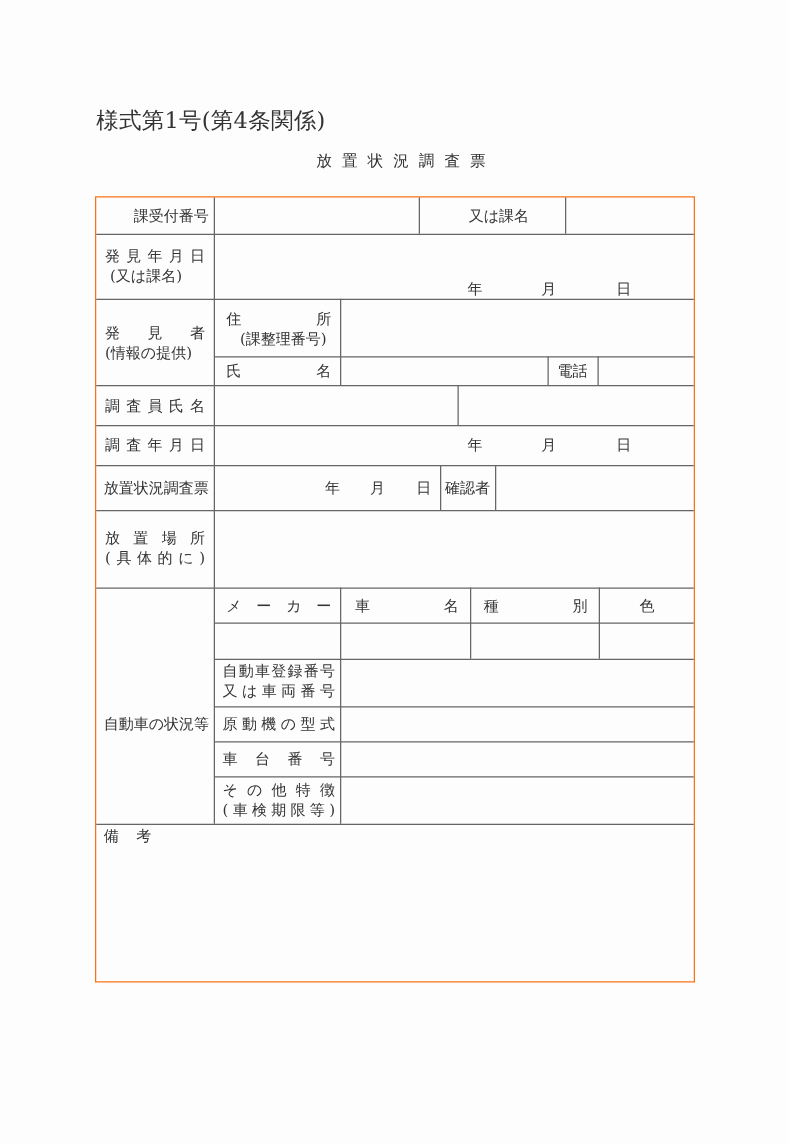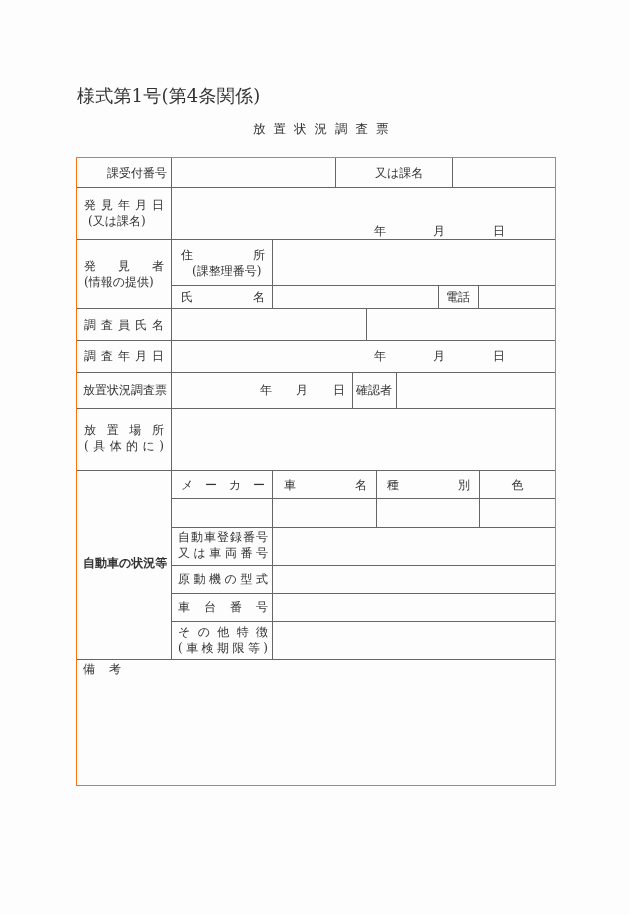--- a/index.html
+++ b/index.html
@@ -128,21 +128,21 @@
   <div class="cell spread" style="left:7px; top:281px; width:80px;">
     <span>(</span>
       <span>具</span>
       <span>体</span>
       <span>的</span>
       <span>に</span>
       <span>)</span>
   </div>
   <div class="cell" style="left:95px; top:251px; width:383px; height:61px;"></div>
 
-  <div class="cell" style="left:6px; top:398px;font-weight:bold;">自動車の状況等</div>
+  <div class="cell" style="left:6px; top:414px;">自動車の状況等</div>
   <div class="cell spread" style="left:104px; top:320px; width:84px;">
     <span>メ</span>
       <span>ー</span>
       <span>カ</span>
       <span>ー</span>
   </div>
   <div class="cell spread" style="left:207px; top:320px; width:83px;">
     <span>車</span>
       <span>名</span>
   </div>

